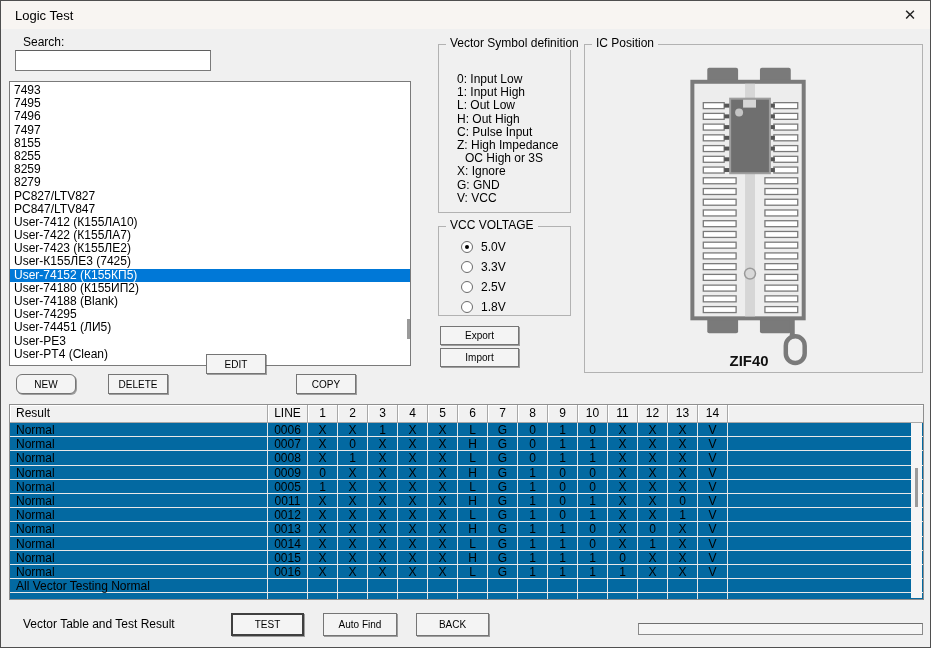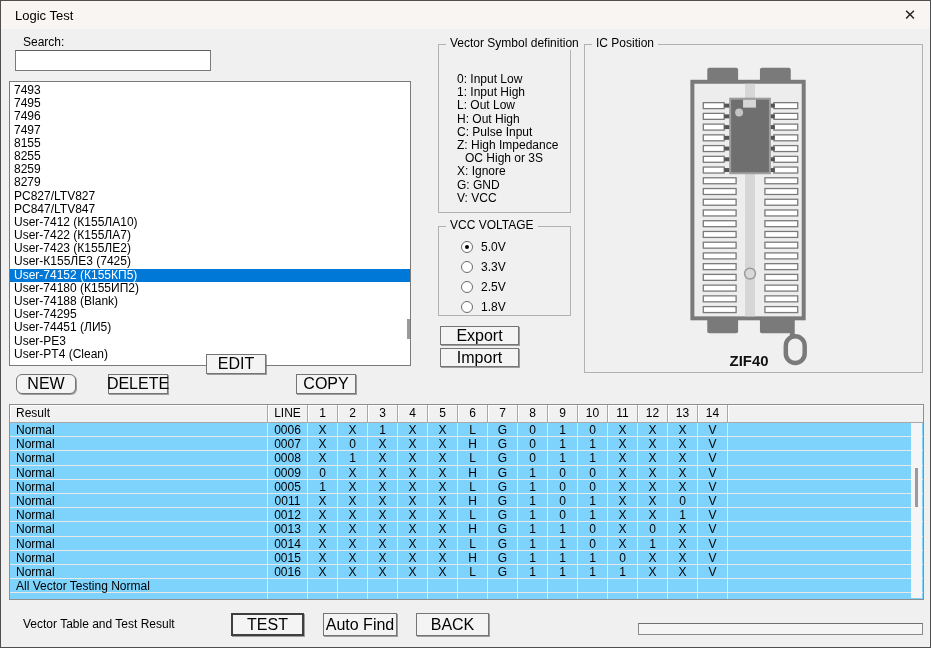--- a/index.html
+++ b/index.html
@@ -30,21 +30,21 @@
     position:absolute; left:8px; top:80px; width:402px; height:285px;
     background:#fff; border:1px solid #7a7a7a; overflow:hidden; padding-top:2px;
   }
   .list-item { height:13.2px; line-height:13.2px; font-size:12px; padding-left:4px; white-space:nowrap; }
   .list-item.selected { background:var(--sel-bg,#0078d7); color:var(--sel-fg,#fff); }
   .vscroll-thumb { position:absolute; background:#9a9a9a; width:3px; }
 
   .btn {
     position:absolute; display:flex; align-items:center; justify-content:center;
     background:#f4f4f4; border:1px solid #757575; box-shadow:1px 1px 0 rgba(90,90,90,.55);
-    font-size:16px; color:#000; cursor:default; white-space:nowrap;
+    font-size:10px; color:#000; cursor:default; white-space:nowrap;
   }
   .btn.default { border:2px solid #3f3f3f; }
 
   .group {
     position:absolute; border:1px solid #b2b2b2;
   }
   .group > .gtitle {
     position:absolute; top:-9px; left:7px; background:#f0f0f0;
     padding:0 4px; font-size:12px; white-space:nowrap;
   }
@@ -59,21 +59,21 @@
   }
   .radio.checked::after {
     content:""; position:absolute; left:3px; top:3px; width:4px; height:4px;
     border-radius:50%; background:#000;
   }
 
   .ic-group svg { position:absolute; left:0; top:0; width:100%; height:100%; }
 
   .vtable {
     position:absolute; left:8px; top:403px; width:915px; height:196px;
-    background:#7dd3fc; border:1px solid #8e8e8e; overflow:hidden; font-size:12px;
+    background:#0369a1; border:1px solid #8e8e8e; overflow:hidden; font-size:12px;
   }
   .thead { display:flex; height:18px; background:#f1f1f1; }
   .th {
     height:18px; line-height:17px; background:#f1f1f1;
     border-right:1px solid #a8a8a8; border-bottom:1px solid #a8a8a8;
     box-shadow:inset 1px 1px 0 #fff; text-align:center; flex:0 0 auto;
   }
   .tr { display:flex; height:14.2px; line-height:14.2px; }
   .td { border-right:1px solid #e6e6e6; border-bottom:1px solid #e8e8e8; text-align:center; flex:0 0 auto; }
   .c-result { width:258px; text-align:left; padding-left:6px; }

